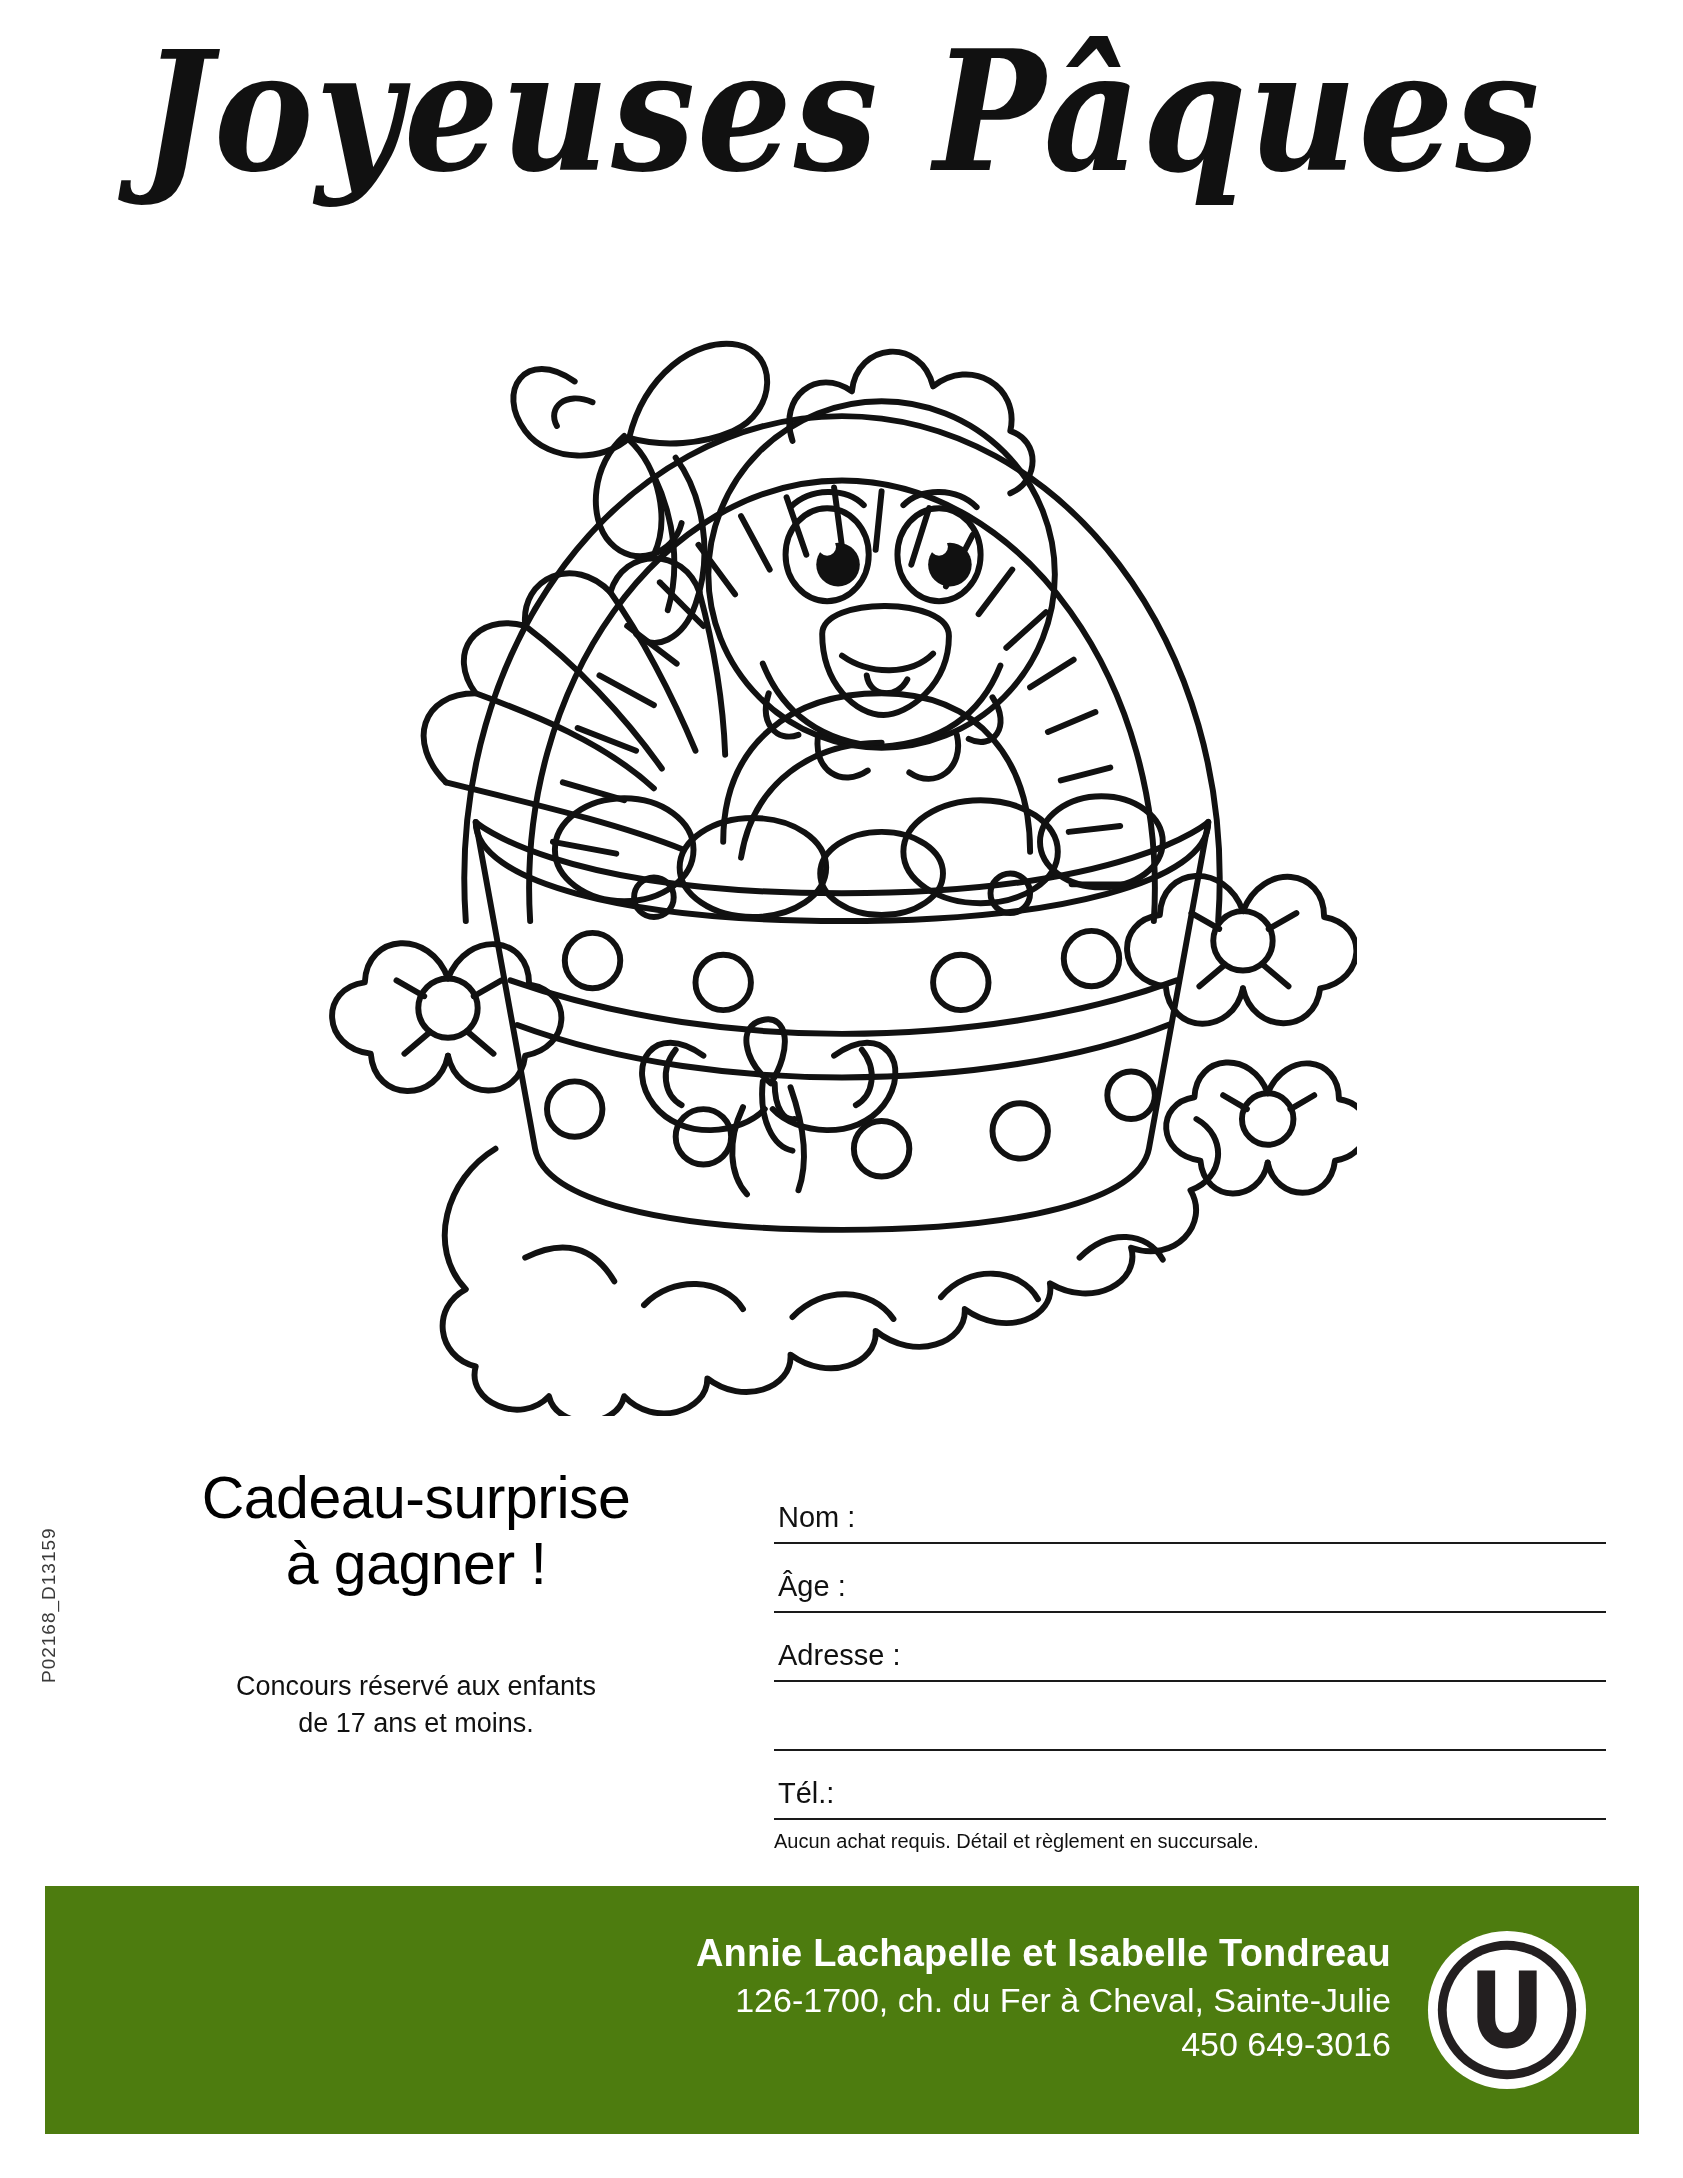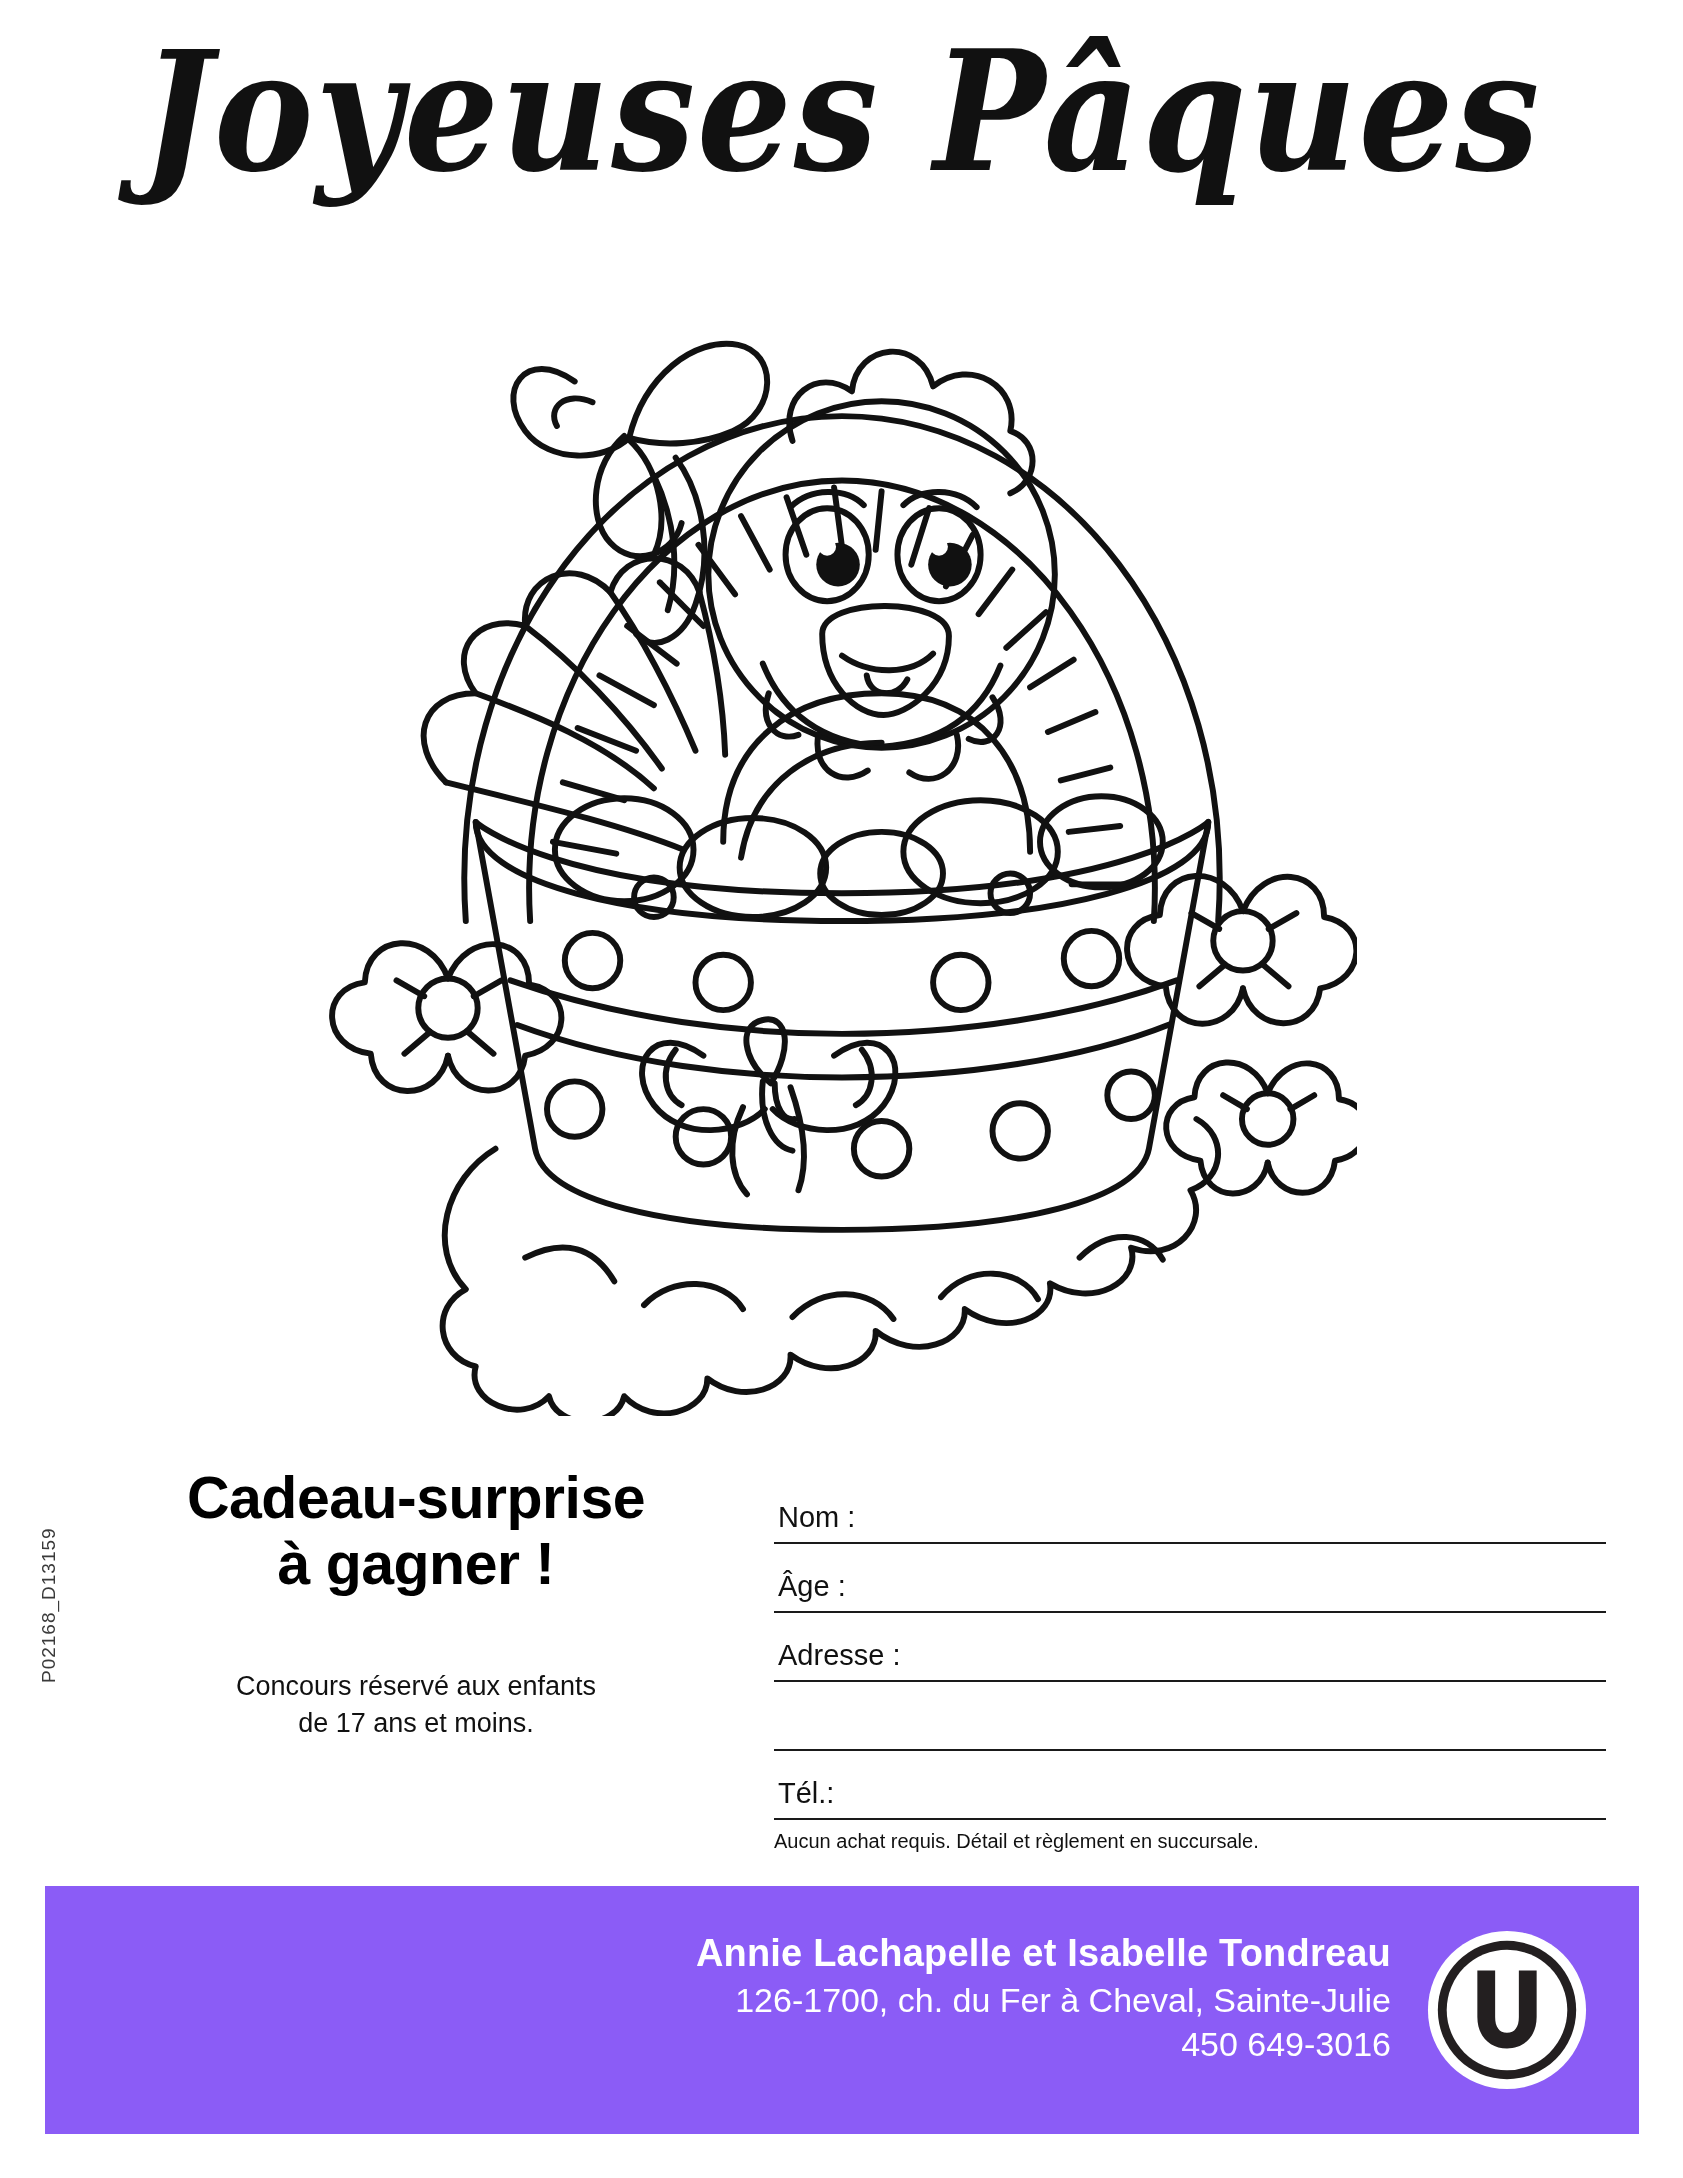--- a/index.html
+++ b/index.html
@@ -61,21 +61,21 @@
   
   .left-block {
     position: absolute;
     left: 99px;
     top: 1465px;
     width: 634px;
     text-align: center;
   }
   .prize-head {
     font-size: 59px;
-    font-weight: 700;
+    font-weight: 400;
     line-height: 1.12;
     letter-spacing: -0.5px;
   }
   .tirage {
     margin-top: 109px;
     font-size: 36px;
     font-weight: 800;
     letter-spacing: 0.5px;
   }
   .rules {
@@ -111,21 +111,21 @@
     color: #111111;
   }
 
   
   .footer {
     position: absolute;
     left: 45px;
     top: 1886px;
     width: 1594px;
     height: 248px;
-    background: #8b5cf6;
+    background: #4d7c0f;
     color: #ffffff;
   }
   .footer-text {
     position: absolute;
     right: 248px;
     top: 44px;
     text-align: right;
   }
   .footer-name {
     font-size: 38px;

